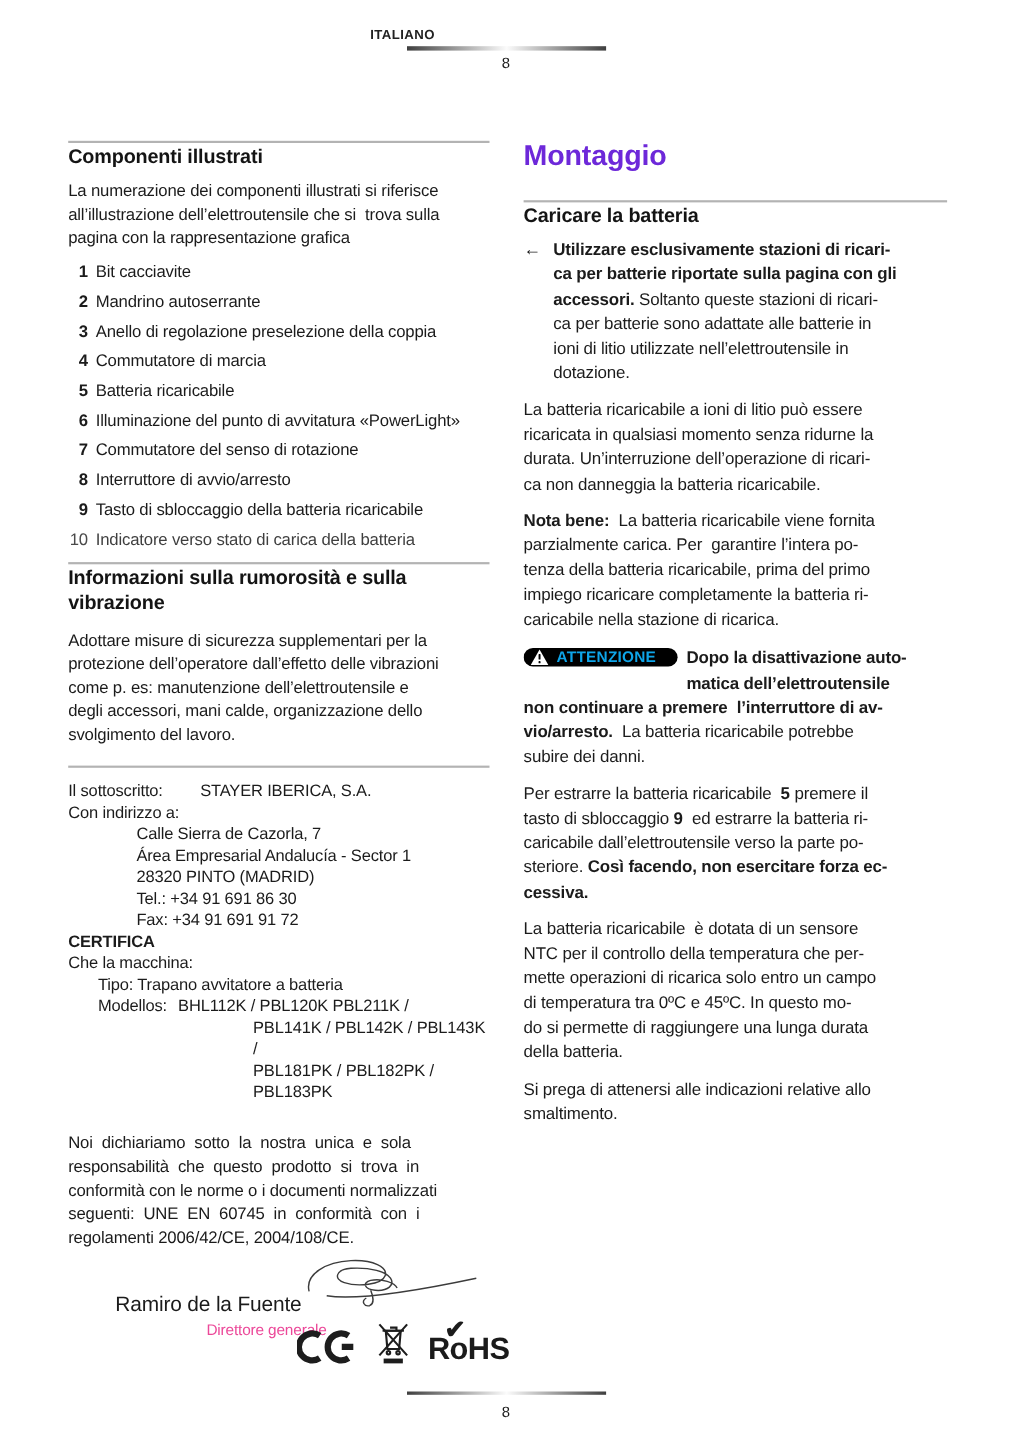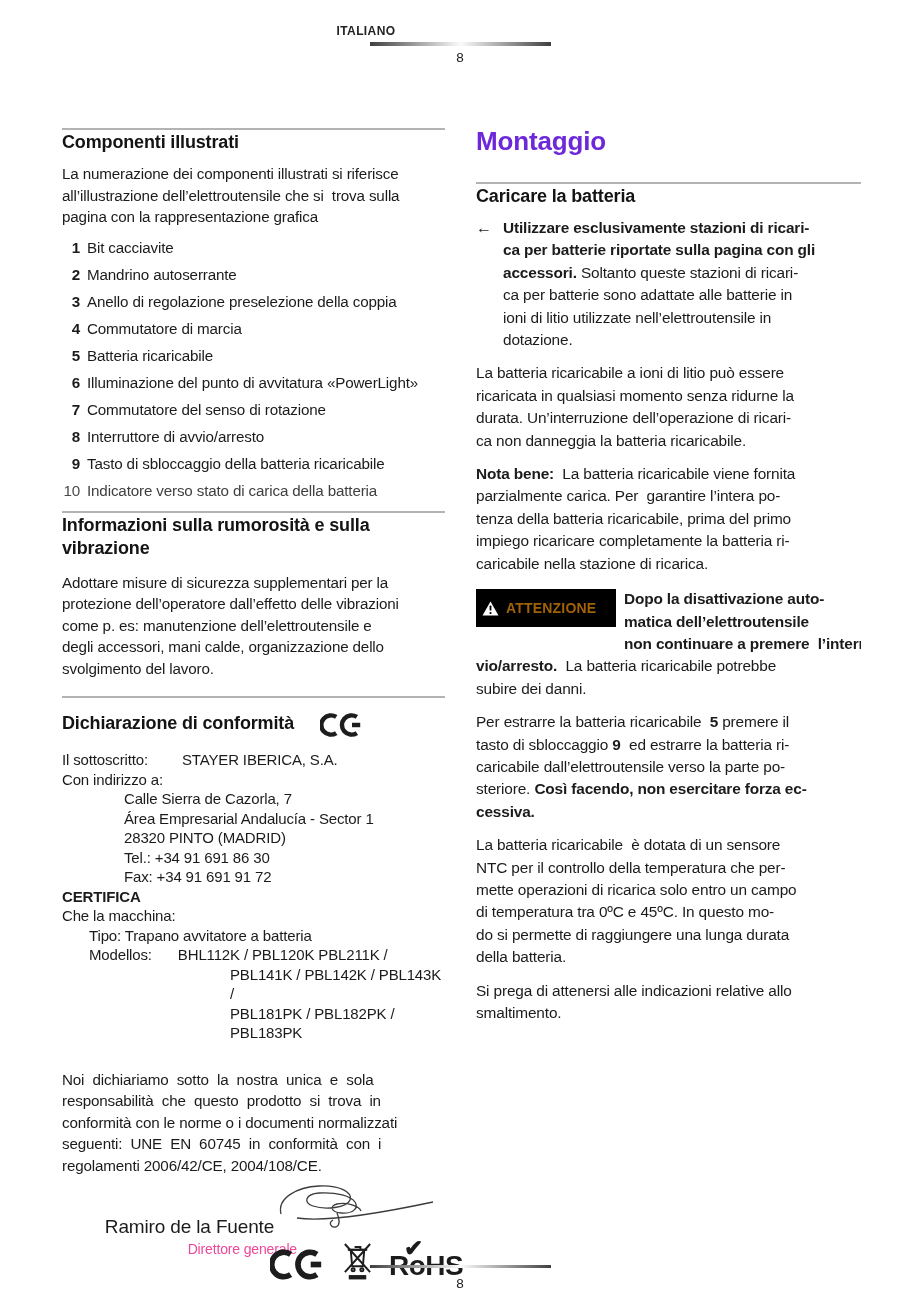--- a/index.html
+++ b/index.html
@@ -38,41 +38,41 @@
   .decl-head{display:flex;align-items:flex-start;margin-top:14px;}
   .decl-head h2{margin:0;}
   .decl-head svg{margin-left:26px;margin-top:0;}
   .decl{margin-top:12px;font-size:15px;line-height:19.5px;}
   .decl-row{display:flex;}
   .decl-gap{width:34px;flex:none;}
   .indent1{padding-left:62px;}
   .indent2{padding-left:27px;}
   .indent3{padding-left:168px;}
   .models-row{display:flex;padding-left:27px;}
-  .models-row .lbl{margin-right:26px;}
+  .models-row .lbl{margin-right:10px;}
   .statement{margin-top:26px;line-height:21.5px;}
 
   
   .sig-area{position:relative;margin-top:8px;height:115px;}
   .sig-svg{position:absolute;left:205px;top:-4px;}
   .signer-name{position:absolute;left:20px;top:32px;width:215px;text-align:center;font-size:19px;}
   .signer-title{position:absolute;left:20px;top:55px;width:215px;text-align:right;font-size:14px;color:#ec4899;}
   .marks{position:absolute;left:208px;top:56px;display:flex;align-items:flex-end;gap:15px;}
   .rohs{position:relative;font-size:28px;font-weight:bold;line-height:1;letter-spacing:-.5px;margin-bottom:1px;}
   .rohs .check{position:absolute;left:15px;top:-15px;font-size:23px;}
 
   
   .bullet{display:flex;margin-top:9px;white-space:normal;}
   .bullet .arrow{flex:none;width:27px;font-size:16px;}
   .bullet-body{flex:1;white-space:pre;}
   .para{margin-top:11px;}
   .warn-p{margin-top:13px;overflow:hidden;white-space:pre;}
   .warn-box{float:left;white-space:normal;display:flex;align-items:center;gap:7px;
-            background:#000;color:#a16207;height:38px;padding:0 7px 0 6px;
-            margin:1px 8px 13px 0;box-sizing:border-box;width:140px;}
+            background:#000;color:#0ea5e9;height:17px;padding:0 7px 0 6px;
+            margin:1px 8px 13px 0;box-sizing:border-box;width:140px;border-radius:13px;}
   .warn-label{font-size:14px;font-weight:bold;letter-spacing:.2px;}
 </style>
 </head>
 <body>
 
 <div class="page">
 
   <div class="hdr-lang">ITALIANO</div>
   <div class="grad-rule hdr-rule"></div>
   <div class="hdr-num">8</div>
@@ -131,30 +131,20 @@
     <div class="rule mt10"></div>
     <h2 class="pre">Informazioni sulla rumorosità e sulla
 vibrazione</h2>
     <p class="pre mt20">Adottare misure di sicurezza supplementari per la
 protezione dell’operatore dall’effetto delle vibrazioni
 come p. es: manutenzione dell’elettroutensile e
 degli accessori, mani calde, organizzazione dello
 svolgimento del lavoro.</p>
 
     <div class="rule mt17"></div>
-    <div class="decl-head">
-      <h2>Dichiarazione di conformità</h2>
-      <svg width="44" height="26" viewBox="0 0 64 37">
-          <g fill="none" stroke="#1d1d1d" stroke-width="6.5">
-            <path d="M23.6 6.8 A14 14 0 1 0 23.6 30.2"></path>
-            <path d="M53.6 6.8 A14 14 0 1 0 53.6 30.2"></path>
-            <path d="M46.5 18.5 H58.5"></path>
-          </g>
-        </svg>
-    </div>
 
     <div class="decl">
       <div class="decl-row">
           <span>Il sottoscritto:</span>
           <span class="decl-gap"></span>
           <span>STAYER IBERICA, S.A.</span>
         </div>
       <div>Con indirizzo a:</div>
       <div class="indent1">Calle Sierra de Cazorla, 7</div>
       <div class="indent1">Área Empresarial Andalucía  - Sector 1</div>

